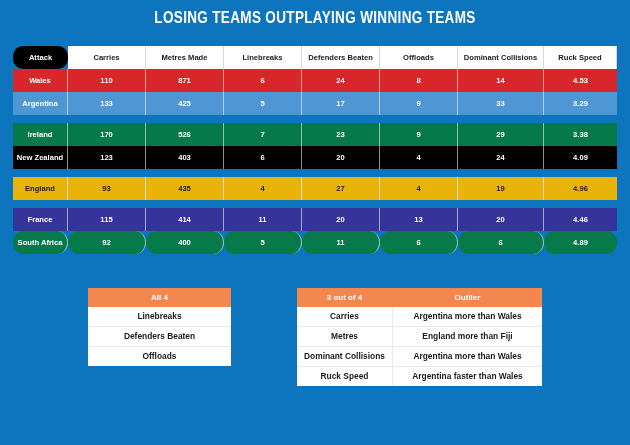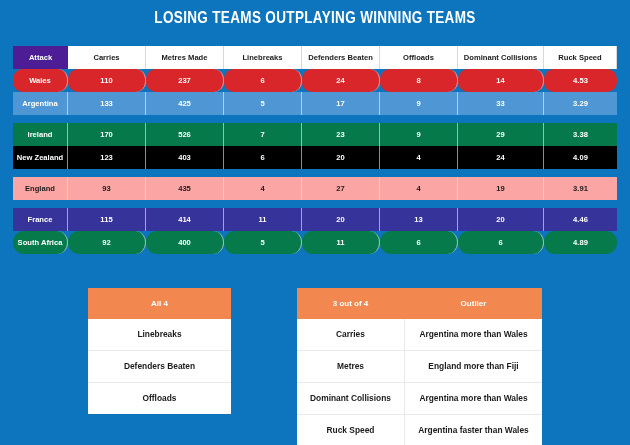--- a/index.html
+++ b/index.html
@@ -70,60 +70,61 @@
   }
 
   
   .head-row th {
     background: #ffffff;
     color: #1b1b1b;
     font-size: 7.8px;
     border-right: 1px solid #d8d8d8 !important;
   }
   .head-row th.attack-cell {
-    background: #4c1d95;
+    background: #000000;
     color: #ffffff;
     border-right: none !important;
+    border-radius: 10px;
   }
 
   
   tr.spacer td {
     height: 8px;
     background: #0d75bd;
     border: none !important;
     padding: 0;
   }
 
   
-  .row-wales td      { background: #d9262b; color: #ffffff; border-radius: 10px; }
+  .row-wales td      { background: #d9262b; color: #ffffff; }
   .row-argentina td  { background: #4e97d4; color: #ffffff; }
   .row-ireland td    { background: #06794a; color: #ffffff; }
   .row-newzealand td { background: #000000; color: #ffffff; }
-  .row-england td    { background: #fca5a5; color: #1b1b1b;
+  .row-england td    { background: #eab308; color: #1b1b1b;
                        border-right-color: #d8d8d8 !important; }
   .row-fiji td       { background: #131a2e; color: #ffffff; }
   .row-france td     { background: #36339a; color: #ffffff; }
   .row-southafrica td{ background: #067a4b; color: #ffffff; border-radius: 11px; }
 
   
   .main-table td.team-cell {
     font-size: 7.6px;
     font-weight: bold;
   }
 
   
   .panel {
     position: absolute;
     border-collapse: separate;
     border-spacing: 0;
     table-layout: fixed;
     background: #ffffff;
   }
   .panel td, .panel th {
-    padding: 6px;
+    padding: 0;
     margin: 0;
     height: 19px;
     line-height: 19px;
     text-align: center;
     font-size: 8.4px;
     font-weight: bold;
     color: #1b1b1b;
     vertical-align: middle;
     background: #ffffff;
     border-bottom: 1px solid #e9e9e9;
@@ -182,21 +183,21 @@
         <th>Defenders Beaten</th>
         <th>Offloads</th>
         <th>Dominant Collisions</th>
         <th>Ruck Speed</th>
       </tr>
     </thead>
     <tbody>
       <tr class="data-row row-wales">
         <td class="team-cell">Wales</td>
         <td>110</td>
-        <td>237</td>
+        <td>871</td>
         <td>6</td>
         <td>24</td>
         <td>8</td>
         <td>14</td>
         <td>4.53</td>
       </tr>
       <tr class="data-row row-argentina">
         <td class="team-cell">Argentina</td>
         <td>133</td>
         <td>425</td>
@@ -237,21 +238,21 @@
         </tr>
 
       <tr class="data-row row-england">
         <td class="team-cell">England</td>
         <td>93</td>
         <td>435</td>
         <td>4</td>
         <td>27</td>
         <td>4</td>
         <td>19</td>
-        <td>3.91</td>
+        <td>4.96</td>
       </tr>
 
       <tr class="spacer">
           <td colspan="8"></td>
         </tr>
 
       <tr class="data-row row-france">
         <td class="team-cell">France</td>
         <td>115</td>
         <td>414</td>

